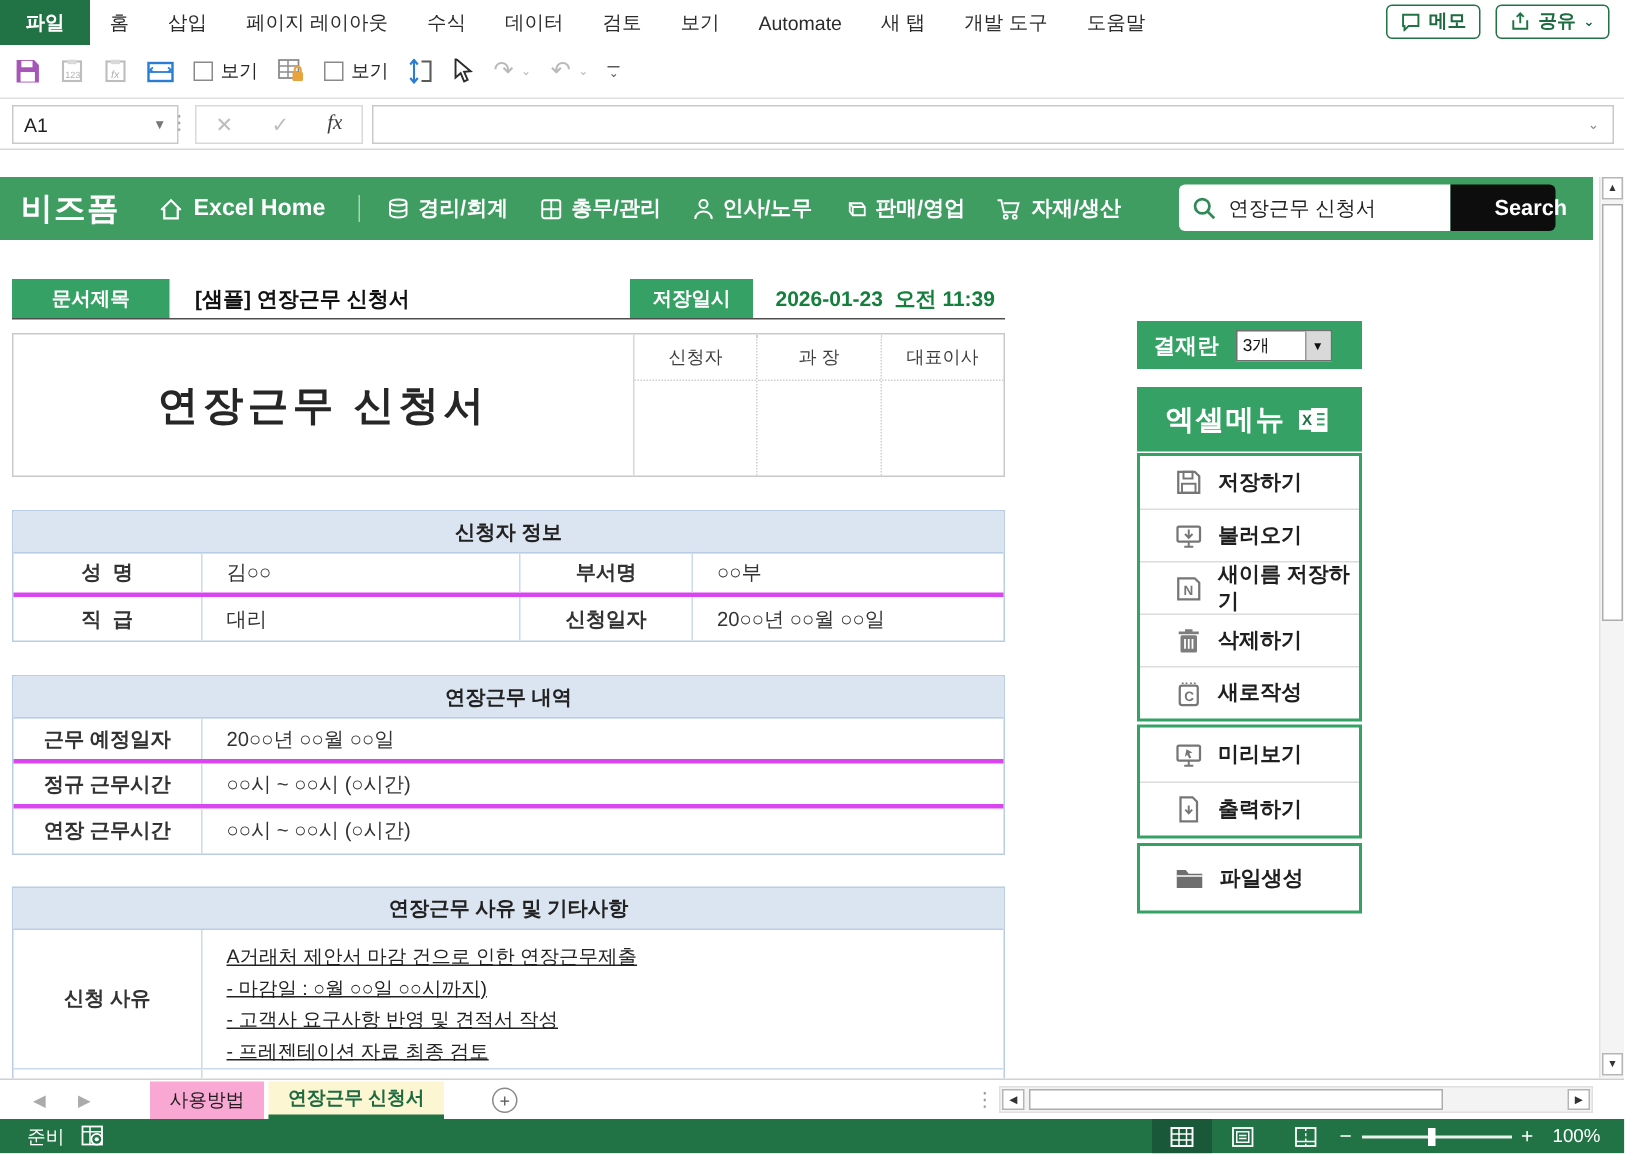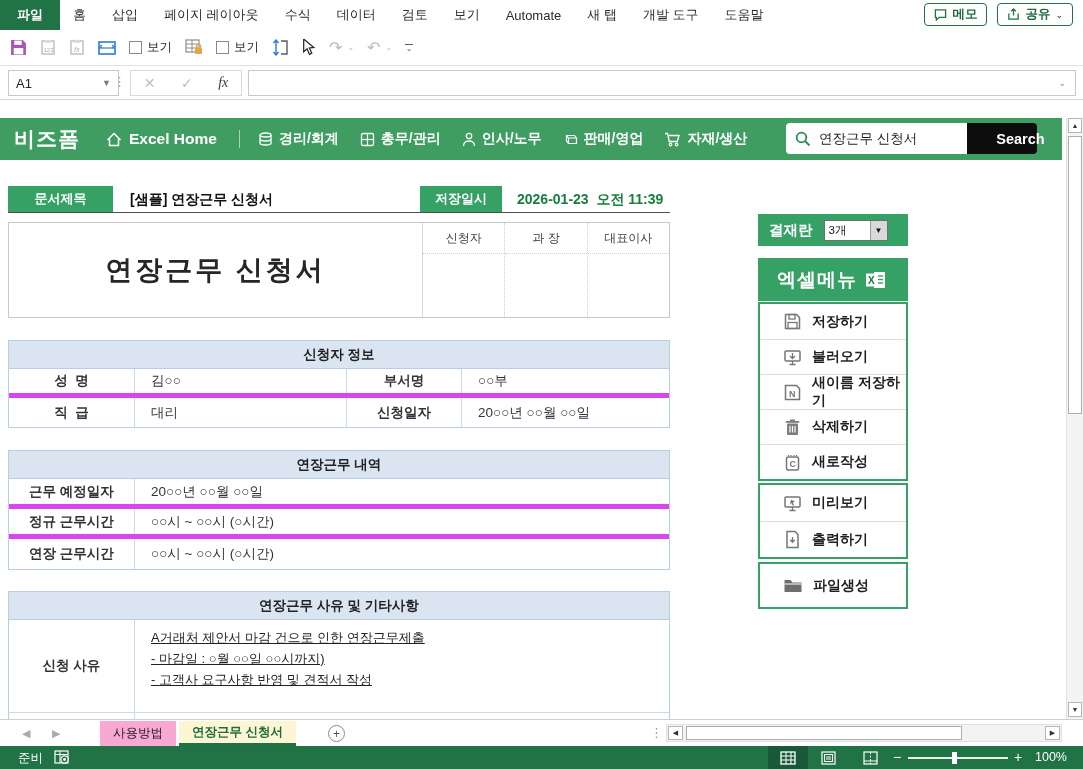--- a/index.html
+++ b/index.html
@@ -64,21 +64,21 @@
   .form-title { position:absolute; left:0; top:0; width:413px; height:94px; display:flex; align-items:center; justify-content:center; font-size:27px; font-weight:800; letter-spacing:3px; color:#262626; }
   .approval { position:absolute; left:413px; top:0; width:247px; height:94px; border-left:1px solid #d7d7d7; display:flex; }
   .appr-col { flex:1; border-right:1px dotted #cfcfcf; display:flex; flex-direction:column; }
   .appr-col:last-child { border-right:none; }
   .appr-head { height:31px; border-bottom:1px dotted #cfcfcf; display:flex; align-items:center; justify-content:center; font-size:12px; color:#3d3d3d; }
   .appr-cell { flex:1; }
 
   
   .tbl { position:absolute; left:8px; width:662px; border:1px solid #b9cde5; background:#fff; }
   .tbl-header { height:28px; background:#dbe5f1; display:flex; align-items:center; justify-content:center; font-weight:700; font-size:13.5px; color:#222; border-bottom:1px solid #b9cde5; }
-  .tbl-row { display:flex; border-bottom:5px solid #d946ef; }
+  .tbl-row { display:flex; border-bottom:3px solid #d946ef; }
   .tbl-row:last-child { border-bottom:none; }
   .cell-label { display:flex; align-items:center; justify-content:center; font-weight:700; font-size:13.5px; color:#333; white-space:pre; }
   .cell-value { display:flex; align-items:center; padding-left:16px; font-size:13.5px; color:#333; border-left:1px solid #cadaec; }
   .applicant { top:240px; }
   .applicant .tbl-row { height:29px; }
   .overtime { top:350px; }
   .overtime .tbl-row { height:30px; }
   .reason { top:491px; height:160px; }
   .reason-row { display:flex; border-bottom:1px solid #cadaec; height:93px; }
   .reason-lines { border-left:1px solid #cadaec; flex:1; padding:7px 0 0 16px; }
@@ -394,20 +394,21 @@
     </div>
 
     <div class="tbl reason">
       <div class="tbl-header">연장근무 사유 및 기타사항</div>
       <div class="reason-row">
         <div class="cell-label" style="width:125px;">신청 사유</div>
         <div class="reason-lines">
           <div>A거래처 제안서 마감 건으로 인한 연장근무제출</div>
           <div>- 마감일 : ○월 ○○일 ○○시까지)</div>
           <div>- 고객사 요구사항 반영 및 견적서 작성</div>
+          <div>- 프레젠테이션 자료 최종 검토</div>
         </div>
       </div>
       <div class="partial-row">
         <div class="cell-label" style="width:125px;"></div>
         <div class="cell-value" style="flex:1;">1. 제안서 수정 및 보완 (1.5시간)</div>
       </div>
     </div>
 
     <div class="stamp-box">
       <span class="stamp-label">결재란</span>

